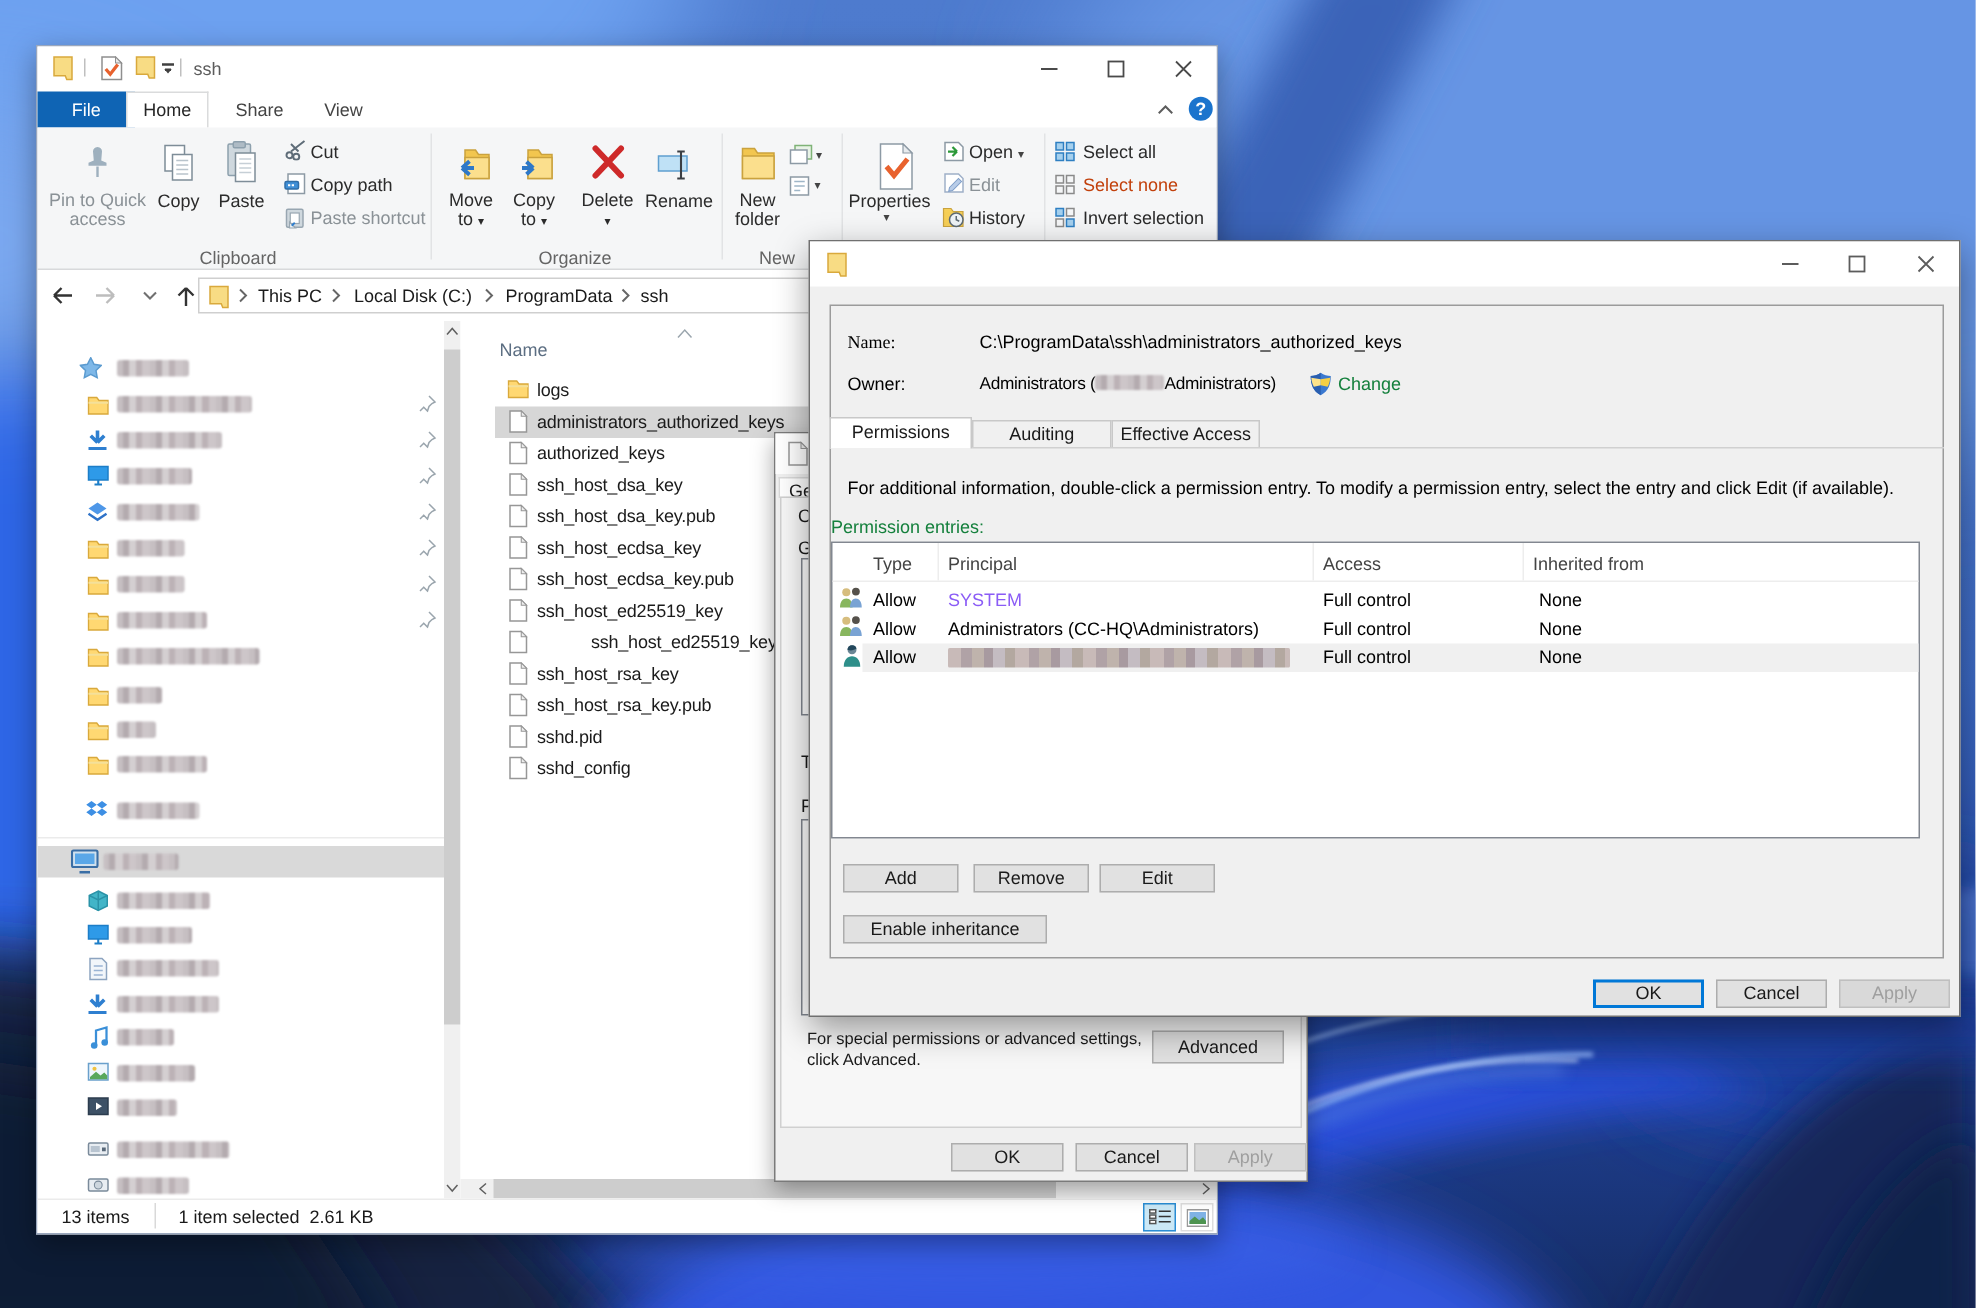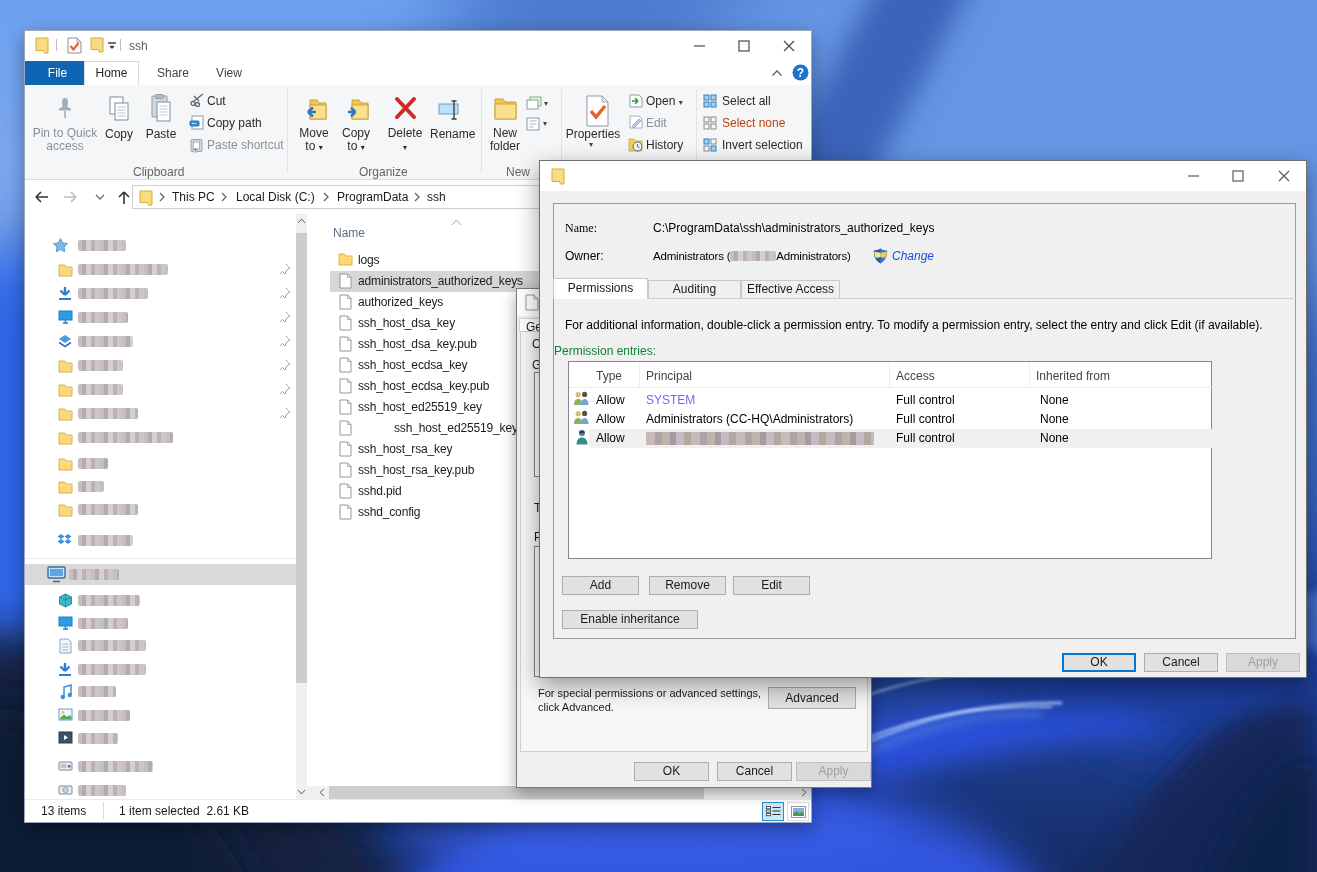--- a/index.html
+++ b/index.html
@@ -584,31 +584,31 @@
   <div class="abs" style="left:25px;top:60px;color:#000;font-family:Liberation Serif, serif;">Name:</div>
   <div class="abs" style="left:113px;top:60px;color:#000;">C:\ProgramData\ssh\administrators_authorized_keys</div>
   <div class="abs" style="left:25px;top:88px;color:#000;">Owner:</div>
   <div class="abs" style="left:113px;top:89px;color:#000;white-space:nowrap;font-size:11.5px;letter-spacing:-0.2px;">Administrators (<span class="blob" style="position:static;display:inline-block;width:46px;height:10px;vertical-align:-1px;"></span>Administrators)</div>
   <svg class="abs" style="left:333px;top:87px;" width="15" height="16" viewBox="0 0 15 16">
       <path d="M7.5 0.5 C5.5 2 3 2.6 0.8 2.6 c0 5.5 1.5 10 6.7 12.9 5.2-2.9 6.7-7.4 6.7-12.9 C12 2.6 9.5 2 7.5 0.5 z" fill="#3b79d0"></path>
       <path d="M7.5 0.5 C5.5 2 3 2.6 0.8 2.6 c0 5.5 1.5 10 6.7 12.9 l0-12.9 z" fill="#2a5fb0"></path>
       <path d="M7.5 4.8 l6.3 -1 c-0.2 2.2-0.7 4.3-1.7 6.1 l-4.6-1 z" fill="#f6cf45"></path>
       <path d="M7.5 4.8 l-6.3-1 c0.2 2.2 0.7 4.3 1.7 6.1 l4.6-1 z" fill="#fde38a"></path>
     </svg>
-  <a class="abs" style="left:352px;top:88px;color:#1d4ed8;text-decoration:none;font-style:italic;">Change</a>
+  <a class="abs" style="left:352px;top:88px;color:#15803d;text-decoration:none;">Change</a>
 
   <div class="abs" style="left:13px;top:137px;width:743px;height:1px;background:#d0d0d0;"></div>
   <div class="abs" style="left:108px;top:119px;width:93px;height:18px;background:#f0f0f0;border:1px solid #c8c8c8;border-bottom:none;box-sizing:border-box;text-align:center;line-height:17px;color:#1a1a1a;">Auditing</div>
   <div class="abs" style="left:201px;top:119px;width:99px;height:18px;background:#f0f0f0;border:1px solid #c8c8c8;border-bottom:none;box-sizing:border-box;text-align:center;line-height:17px;color:#1a1a1a;">Effective Access</div>
   <div class="abs" style="left:13px;top:117px;width:95px;height:21px;background:#fff;border:1px solid #c8c8c8;border-bottom:none;box-sizing:border-box;text-align:center;line-height:19px;color:#1a1a1a;">Permissions</div>
 
   <div class="abs" style="left:25px;top:157px;color:#000;">For additional information, double-click a permission entry. To modify a permission entry, select the entry and click Edit (if available).</div>
   <div class="abs" style="left:14px;top:183px;color:#15803d;">Permission entries:</div>
 
-  <div class="abs" style="left:28px;top:200px;width:644px;height:198px;background:#fff;border:1px solid #828790;box-sizing:border-box;">
+  <div class="abs" style="left:14px;top:200px;width:726px;height:198px;background:#fff;border:1px solid #828790;box-sizing:border-box;">
     <div class="abs" style="left:27px;top:7px;color:#444;">Type</div>
     <div class="abs" style="left:77px;top:7px;color:#444;">Principal</div>
     <div class="abs" style="left:327px;top:7px;color:#444;">Access</div>
     <div class="abs" style="left:467px;top:7px;color:#444;">Inherited from</div>
     <div class="abs" style="left:0;top:25px;width:724px;height:1px;background:#ededed;"></div>
     <div class="abs" style="left:70px;top:0;width:1px;height:25px;background:#ededed;"></div>
     <div class="abs" style="left:320px;top:0;width:1px;height:25px;background:#ededed;"></div>
     <div class="abs" style="left:460px;top:0;width:1px;height:25px;background:#ededed;"></div>
 
     <svg class="abs" style="left:4px;top:29px;" width="17" height="15" viewBox="0 0 17 15">

